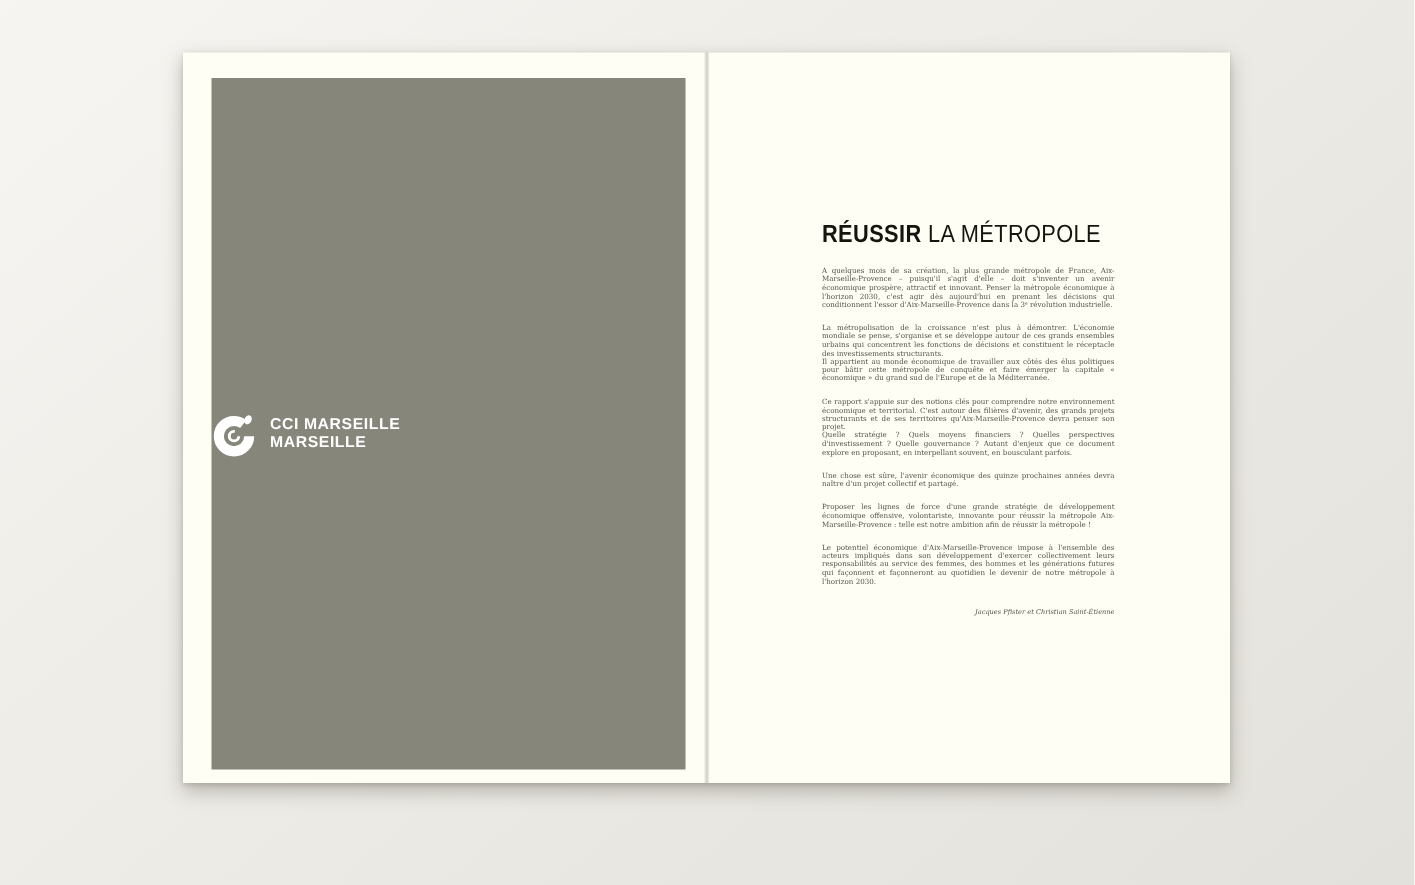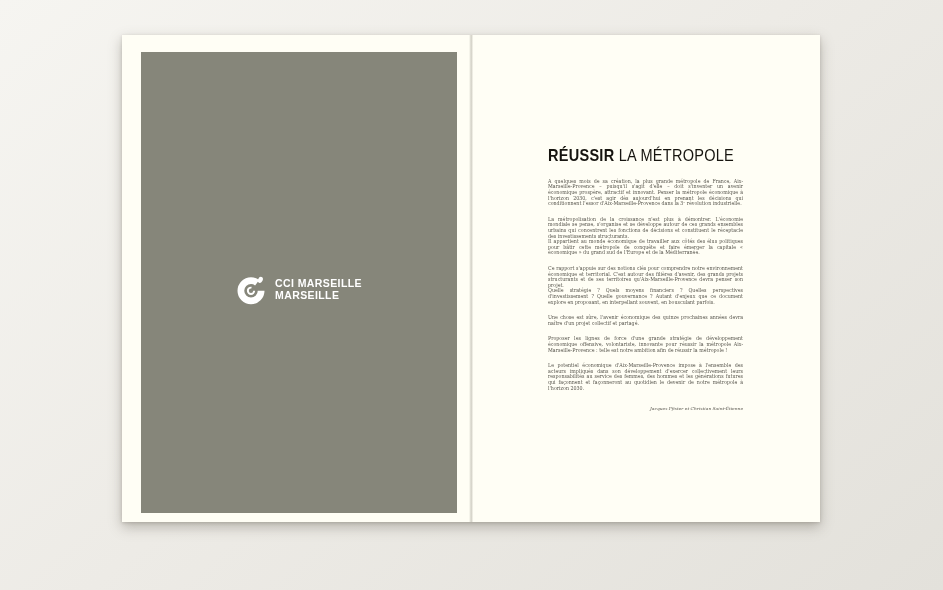--- a/index.html
+++ b/index.html
@@ -13,21 +13,21 @@
   .stage{position:relative;width:943px;height:590px;
     background:linear-gradient(140deg,var(--desk-light) 0%,#edebe6 48%,var(--desk-dark) 100%);}
   .spread{position:absolute;left:122px;top:35px;width:698px;height:487px;background:var(--page);
     box-shadow:0 5px 12px rgba(95,90,78,.38),0 1px 3px rgba(95,90,78,.22);}
   .page{position:absolute;top:0;height:563px;}
   .page-left{left:0;width:349px;}
   .page-right{left:349px;width:349px;}
   .fold{position:absolute;left:347px;top:0;width:4px;height:487px;
     background:linear-gradient(to right,rgba(90,85,70,0) 0%,rgba(90,85,70,.22) 45%,rgba(90,85,70,.28) 55%,rgba(90,85,70,.04) 100%);}
   .image-block{position:absolute;left:19px;top:17px;width:316px;height:461px;background:var(--image-block);
-    display:flex;align-items:center;justify-content:center;}
+    display:flex;align-items:center;justify-content:flex-start;}
   .logo{display:flex;align-items:center;gap:9px;margin-top:14px;}
   .logo-icon{width:30px;height:30px;flex:0 0 auto;}
   .logo-text{color:var(--logo-text);font-weight:bold;font-size:10.5px;line-height:11.5px;letter-spacing:.4px;}
   .logo-text span{display:block;}
   .content{position:absolute;left:77px;top:112px;width:390px;transform:scale(.5);transform-origin:0 0;}
   .title{margin:0 0 28px 0;font-family:"Liberation Sans",sans-serif;font-size:33px;line-height:34px;
     color:var(--title-text);letter-spacing:.6px;white-space:nowrap;font-weight:400;
     transform:scaleX(.88);transform-origin:0 0;}
   .title .t-bold{font-weight:700;}
   .body-p{margin:0 0 20px 0;font-family:"DejaVu Serif",serif;font-size:9.5px;line-height:11.2px;

